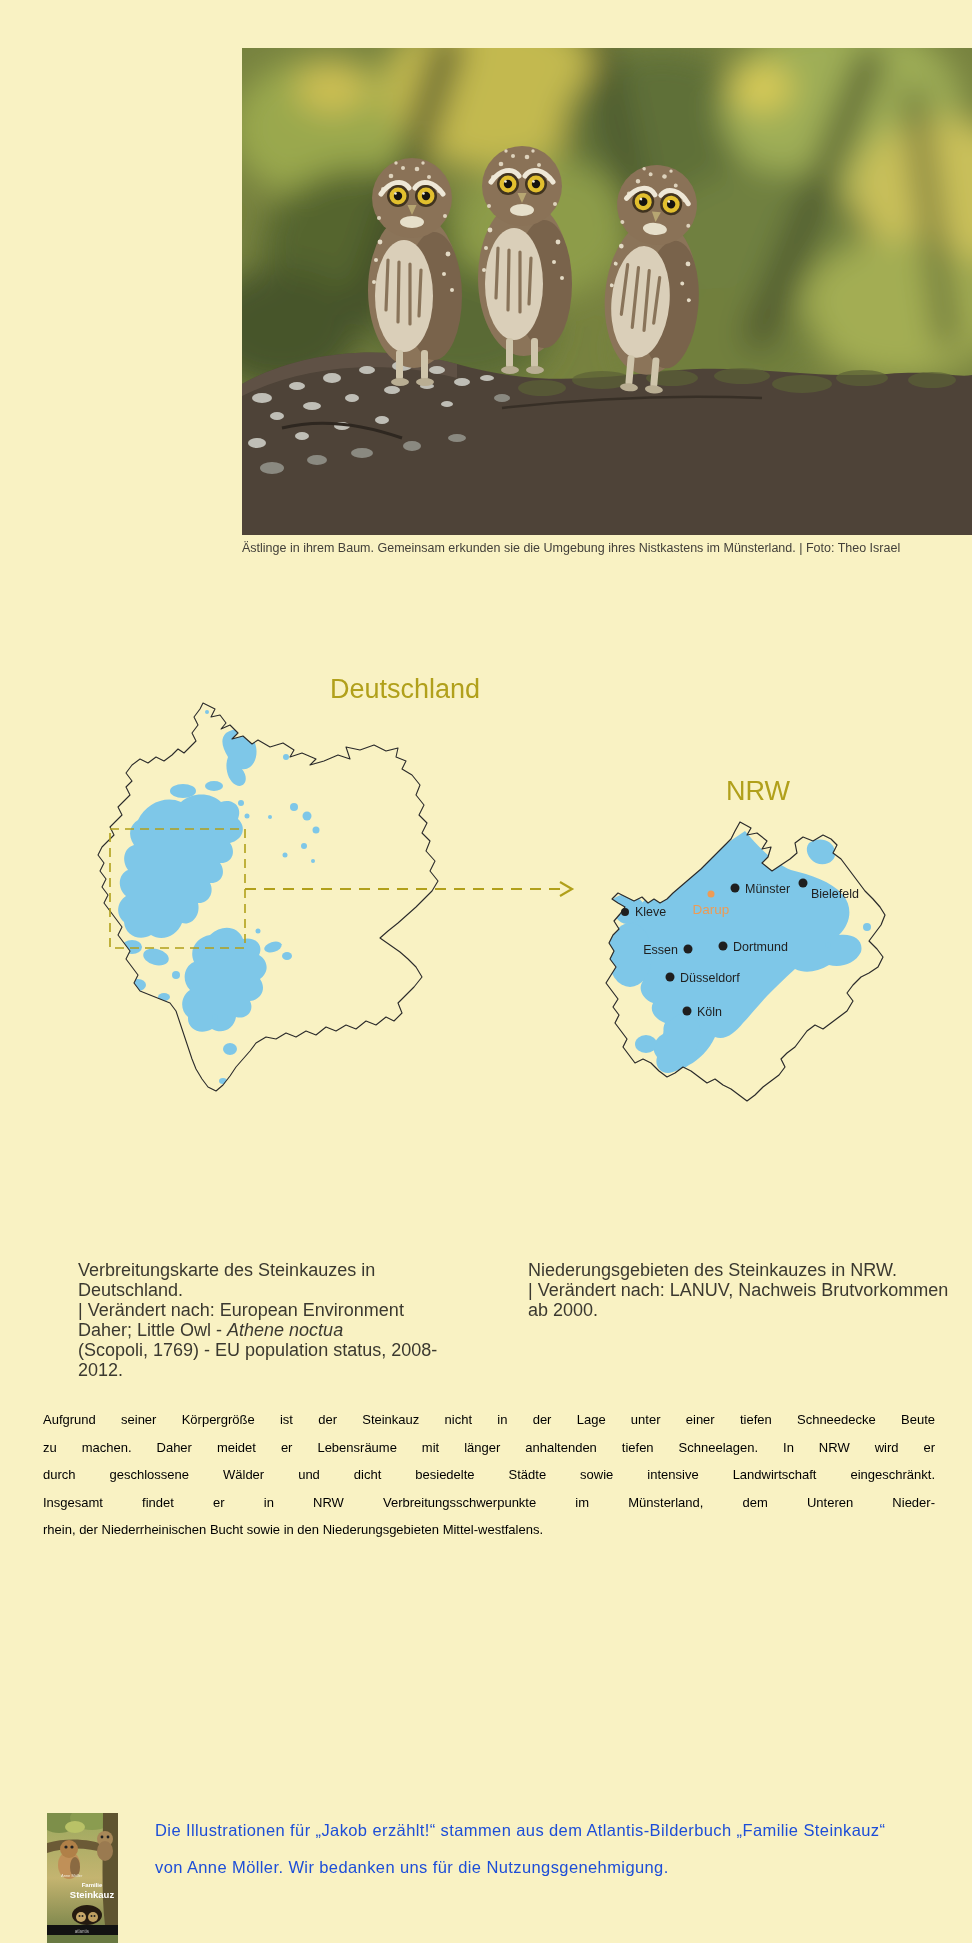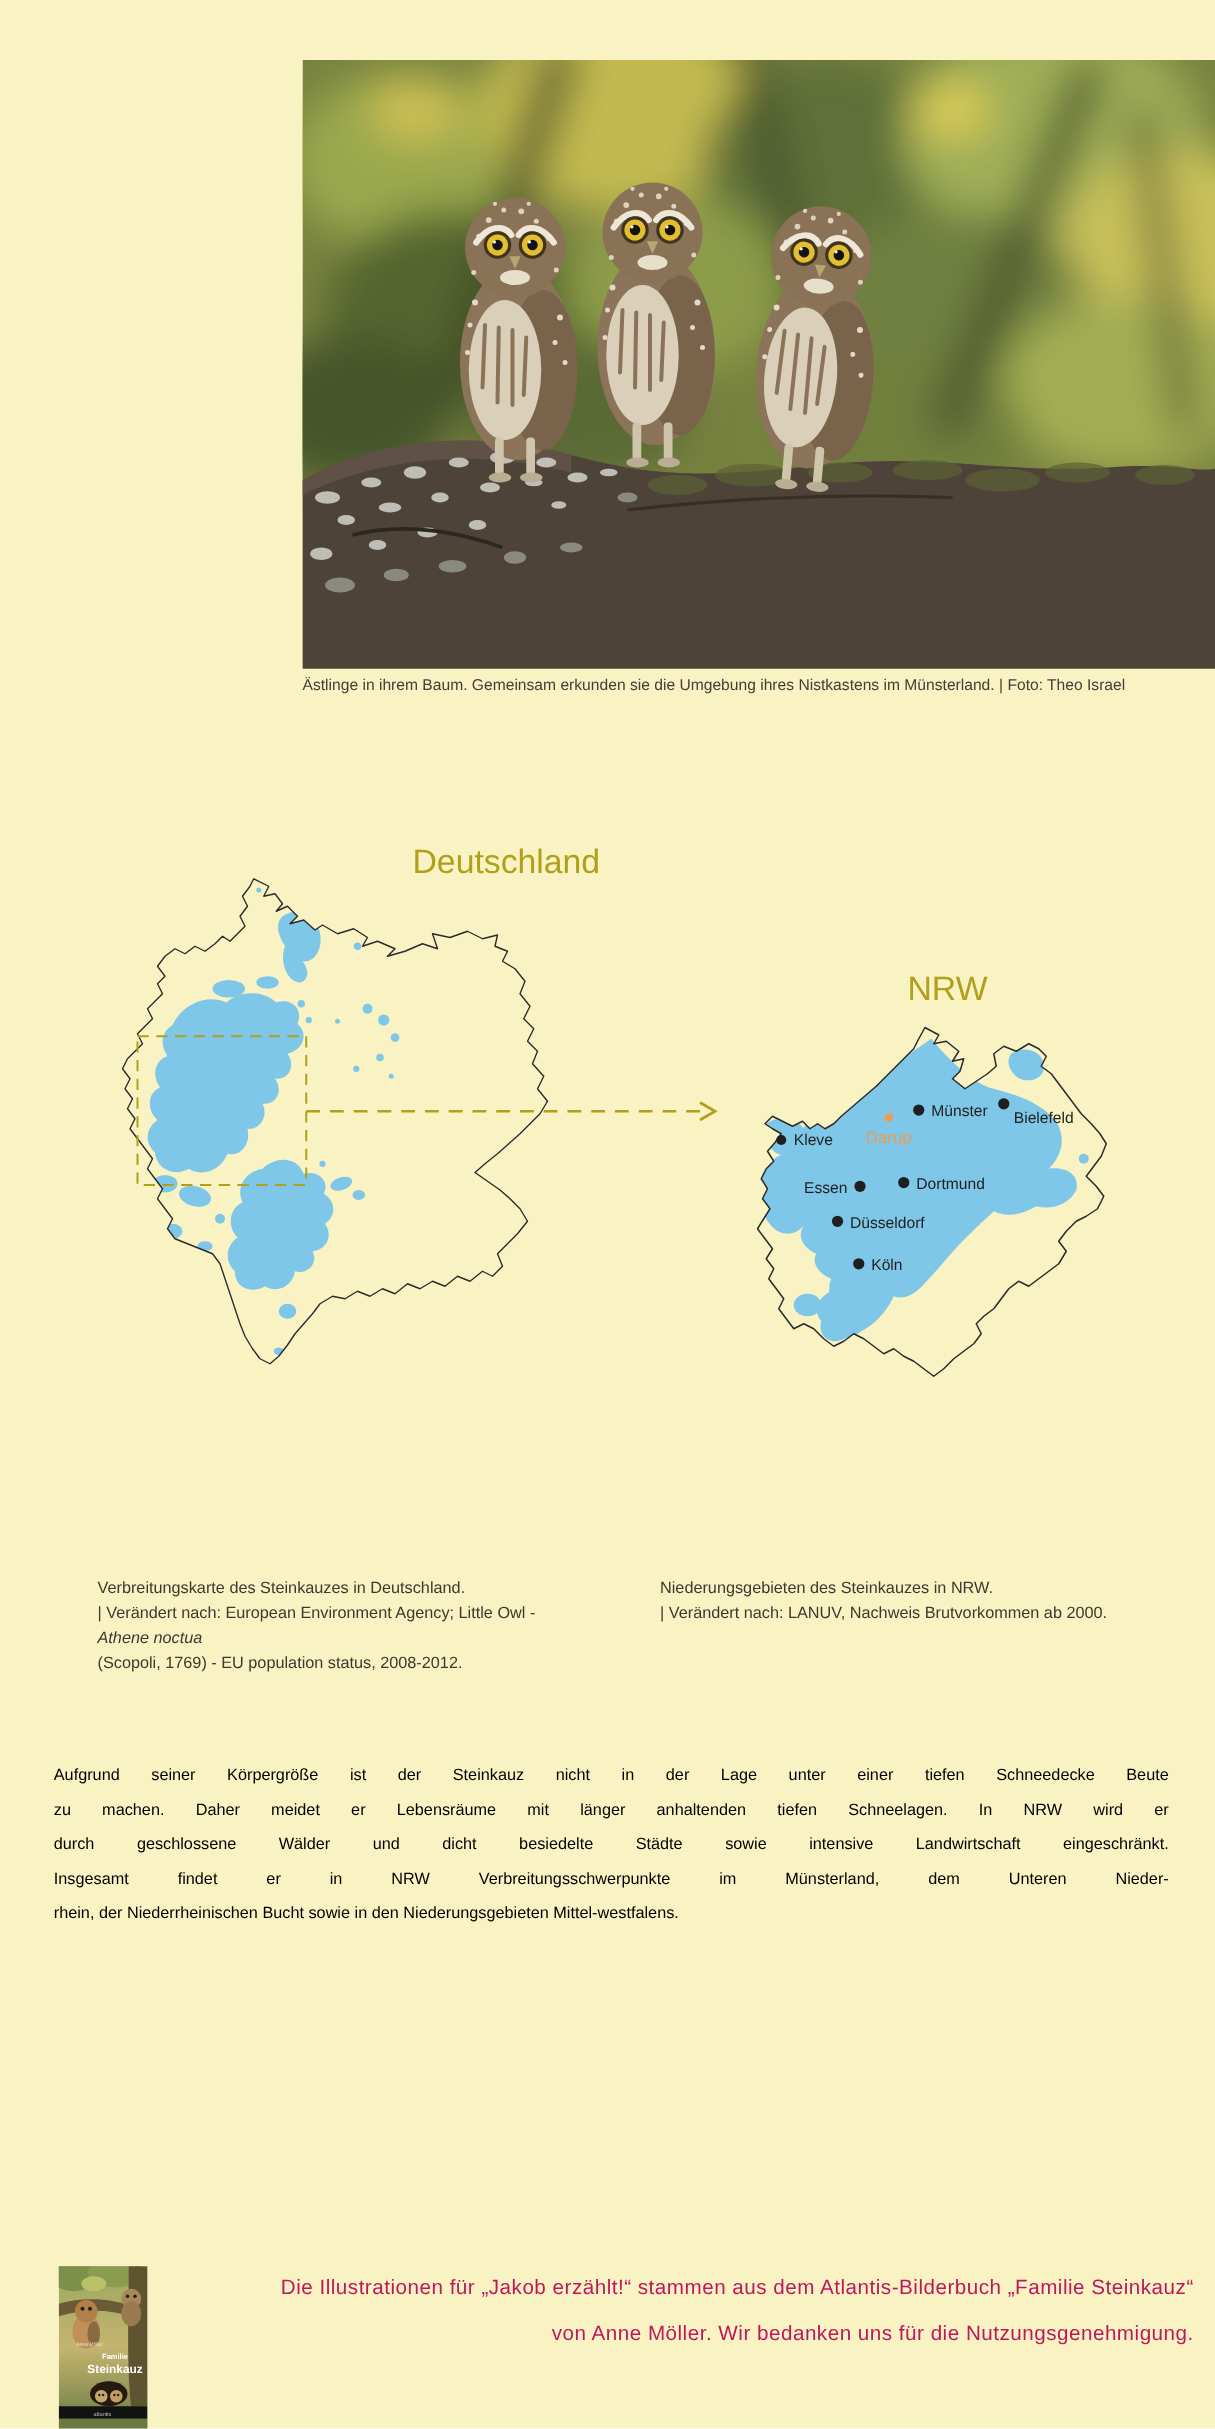--- a/index.html
+++ b/index.html
@@ -2,30 +2,30 @@
 <html><head>
 <meta charset="utf-8">
 <style>
   html,body{margin:0;padding:0;background:#ffffff;}
   .page{position:relative;width:972px;height:1943px;background:#f9f2c3;
         font-family:"Liberation Sans",sans-serif;overflow:hidden;}
   .photo{position:absolute;left:242px;top:48px;width:730px;height:487px;}
   .photo-caption{position:absolute;left:242px;top:541px;width:700px;
         font-size:12.5px;color:#43403a;}
   .maps{position:absolute;left:0;top:640px;}
-  .map-caption{position:absolute;top:1260px;font-size:13px;line-height:20px;color:#3b3930;}
+  .map-caption{position:absolute;top:1260px;font-size:18px;line-height:20px;color:#3b3930;}
   .cap-de{left:78px;width:372px;}
   .cap-nrw{left:528px;width:430px;}
   .map-caption i{}
   .body-text{position:absolute;left:43px;top:1406px;width:892px;
         font-size:13px;line-height:27.5px;color:#000000;}
   .body-text .jline{text-align:justify;text-align-last:justify;text-justify:inter-word;}
   .body-text .lline{text-align:left;}
   .footer-credit{position:absolute;left:155px;top:1812px;width:800px;
-        font-size:16.5px;line-height:37px;letter-spacing:.4px;color:#be185d;text-align:right;}
+        font-size:16.5px;line-height:37px;letter-spacing:.4px;color:#1d4ed8;}
   .book{position:absolute;left:47px;top:1813px;width:71px;height:130px;}
   svg text{font-family:"Liberation Sans",sans-serif;}
 </style>
 </head>
 <body>
 
 <div class="page">
 
   <svg class="photo" width="730" height="487" viewBox="0 0 730 487">
     <defs>
@@ -243,21 +243,21 @@
         <circle cx="85" cy="162" r="4.5"></circle>
         <text x="95" y="167">Düsseldorf</text>
         <circle cx="102" cy="196" r="4.5"></circle>
         <text x="112" y="201">Köln</text>
       </g>
     </g>
   </svg>
 
   <div class="map-caption cap-de">
     <div>Verbreitungskarte des Steinkauzes in Deutschland.</div>
-    <div><span>| Verändert nach: European Environment Agency; Little Owl - </span><i>Athene noctua</i></div>
+    <div><span>| Verändert nach: European Environment Daher; Little Owl - </span><i>Athene noctua</i></div>
     <div>(Scopoli, 1769) - EU population status, 2008-2012.</div>
   </div>
   <div class="map-caption cap-nrw">
     <div>Niederungsgebieten des Steinkauzes in NRW.</div>
     <div>| Verändert nach: LANUV, Nachweis Brutvorkommen ab 2000.</div>
   </div>
 
   <div class="body-text">
     <div class="jline">Aufgrund seiner Körpergröße ist der Steinkauz nicht in der Lage unter einer tiefen Schneedecke Beute</div>
     <div class="jline">zu machen. Daher meidet er Lebensräume mit länger anhaltenden tiefen Schneelagen. In NRW wird er</div>

